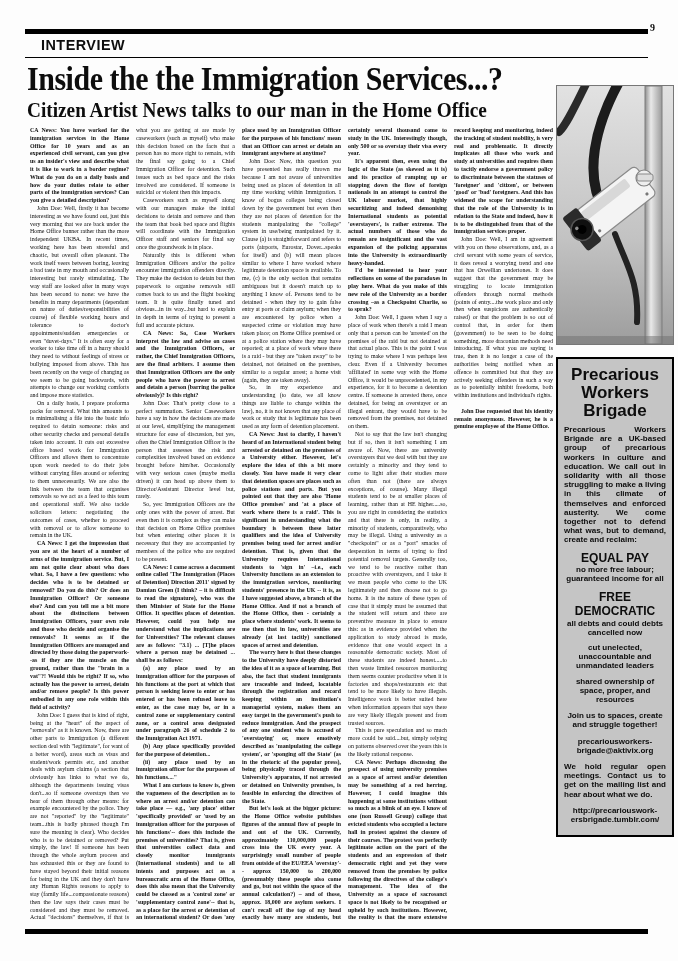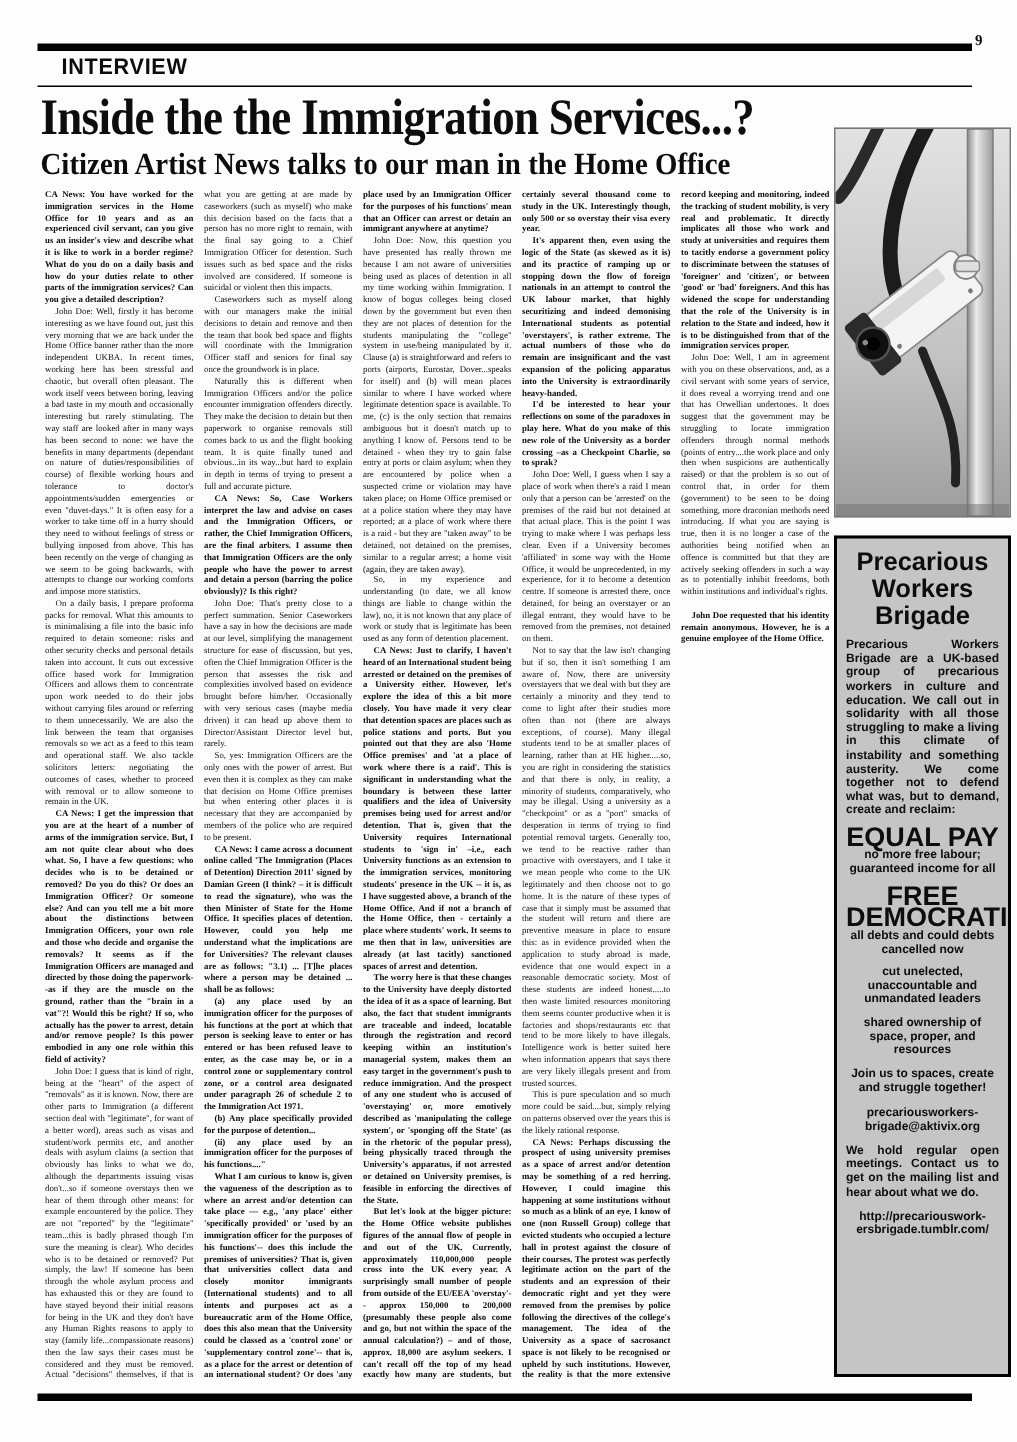--- a/index.html
+++ b/index.html
@@ -35,29 +35,29 @@
   .article p{margin:0;text-indent:7px;}
   .article p.first{text-indent:0;}
   .article p.q{font-weight:bold;}
   .article p.end{font-weight:bold;margin-top:8px;}
   .photo{
     position:absolute;left:556px;top:85px;width:118px;height:260px;
     border:1px solid #777;box-sizing:border-box;background:#cfcfcf;
   }
   .photo svg{display:block;}
   .pwb-box{
-    position:absolute;left:556px;top:357px;width:118px;height:561px;
+    position:absolute;left:556px;top:357px;width:118px;height:480px;
     box-sizing:border-box;background:#c5c5c5;border:2px solid #000;
     font-family:"Liberation Sans",sans-serif;font-weight:bold;
     text-align:center;padding:7px 6px;overflow:hidden;
   }
   .pwb-title{margin:0;font-size:17px;line-height:18px;}
   .pwb-intro{margin:5px 0 0 0;font-size:8px;line-height:9.2px;text-align:justify;}
   .pwb-demand{margin-top:6px;}
-  .pwb-demand h3{margin:0;font-size:18px;line-height:14.5px;}
+  .pwb-demand h3{margin:0;font-size:12px;line-height:14.5px;}
   .pwb-demand p{margin:0;font-size:8px;line-height:9.2px;}
   .pwb-join,.pwb-email,.pwb-meet,.pwb-url{margin:7px 0 0 0;font-size:8px;line-height:9.2px;}
   .pwb-meet{text-align:justify;}
 </style>
 </head>
 <body>
 
 <div class="bar top"></div>
 <div class="section-label">INTERVIEW</div>
 <div class="thin-rule"></div>
@@ -127,21 +127,21 @@
       <circle cx="30" cy="132" r="1.6" fill="#777"></circle>
     </g>
     <circle cx="87" cy="92" r="8" fill="#eeeeee" stroke="#808080" stroke-width="1.2"></circle>
     <rect x="80" y="88" width="16" height="7" rx="2" fill="#dddddd" stroke="#8a8a8a" stroke-width="1"></rect>
     <rect x="0" y="250" width="116" height="8" fill="#6f6f6f" opacity=".5"></rect>
   </svg>
 </div>
 
 <aside class="pwb-box">
   <h2 class="pwb-title">Precarious Workers Brigade</h2>
-  <p class="pwb-intro">Precarious Workers Brigade are a UK-based group of precarious workers in culture and education. We call out in solidarity with all those struggling to make a living in this climate of instability and something austerity. We come together not to defend what was, but to demand, create and reclaim:</p>
+  <p class="pwb-intro">Precarious Workers Brigade are a UK-based group of precarious workers in culture and education. We call out in solidarity with all those struggling to make a living in this climate of themselves and enforced austerity. We come together not to defend what was, but to demand, create and reclaim:</p>
 
   <div class="pwb-demand">
     <h3>EQUAL PAY</h3>
     <p>no more free labour; guaranteed income for all</p>
   </div>
   <div class="pwb-demand">
     <h3>FREE DEMOCRATIC</h3>
     <p>all debts and could debts cancelled now</p>
   </div>
   <div class="pwb-demand">

